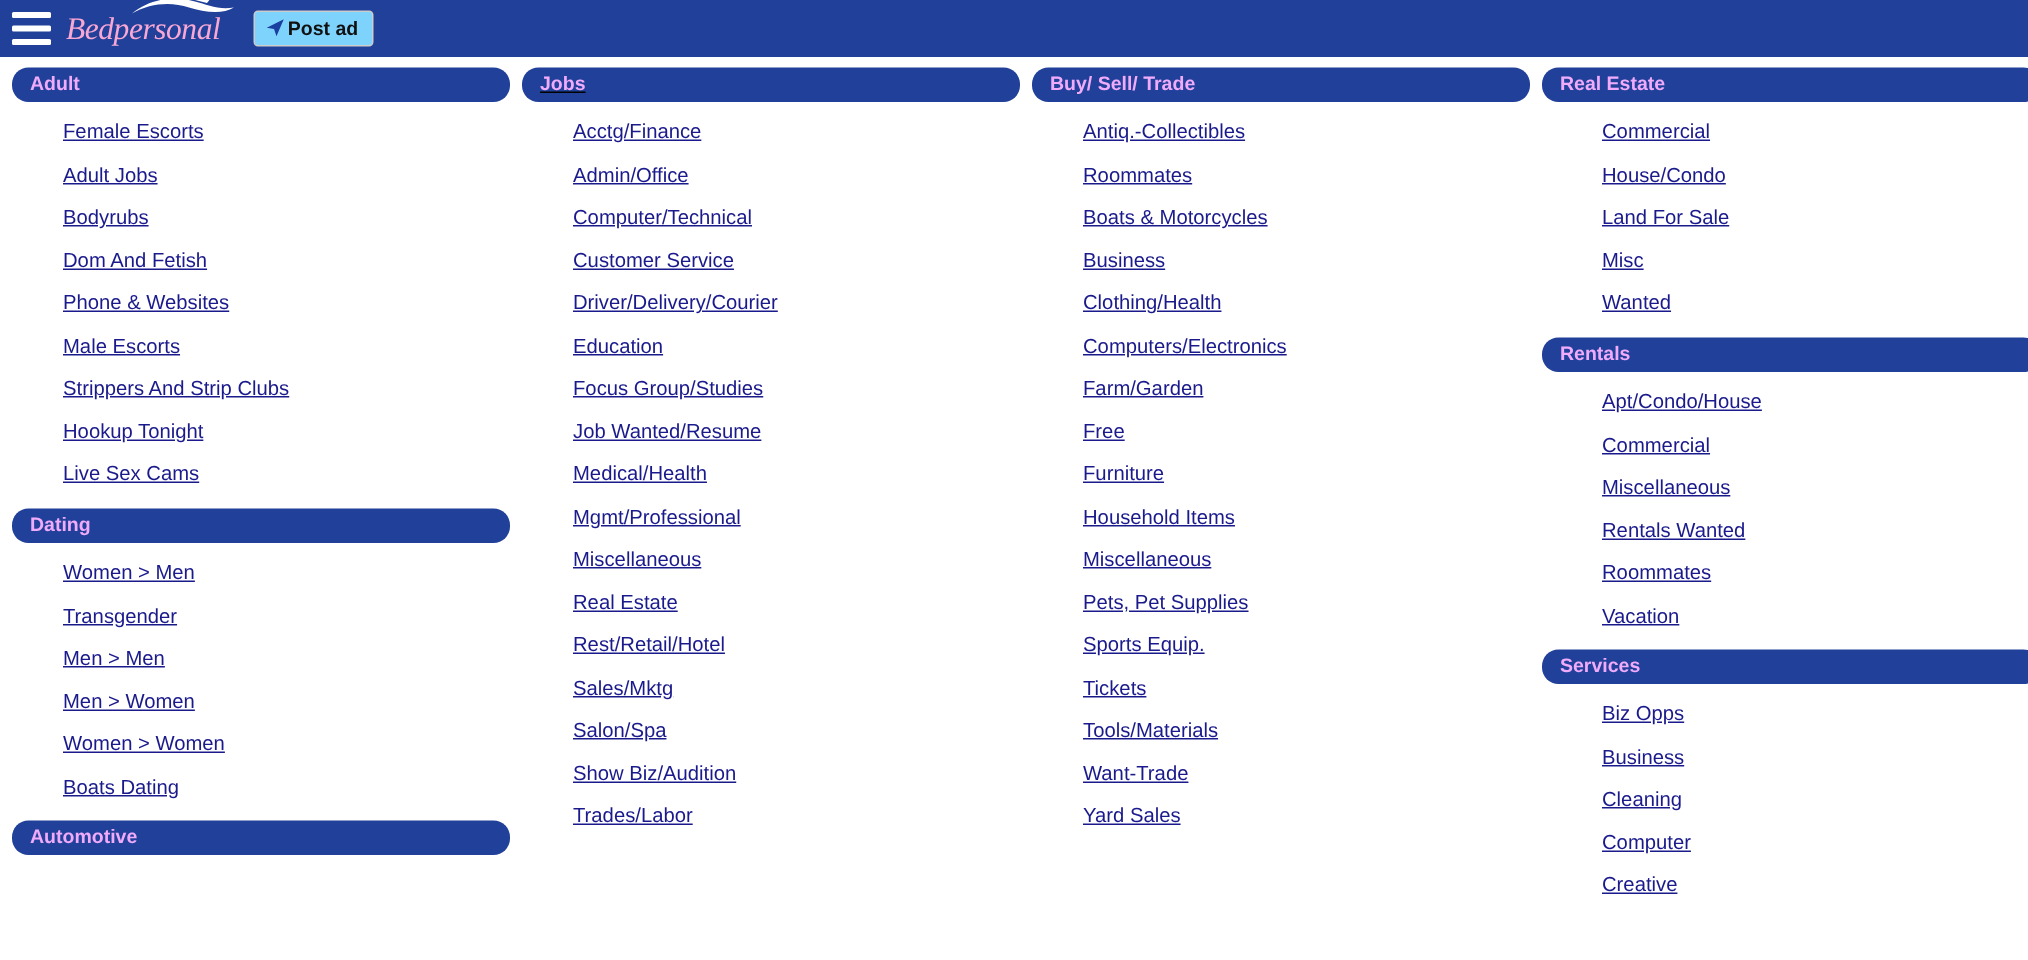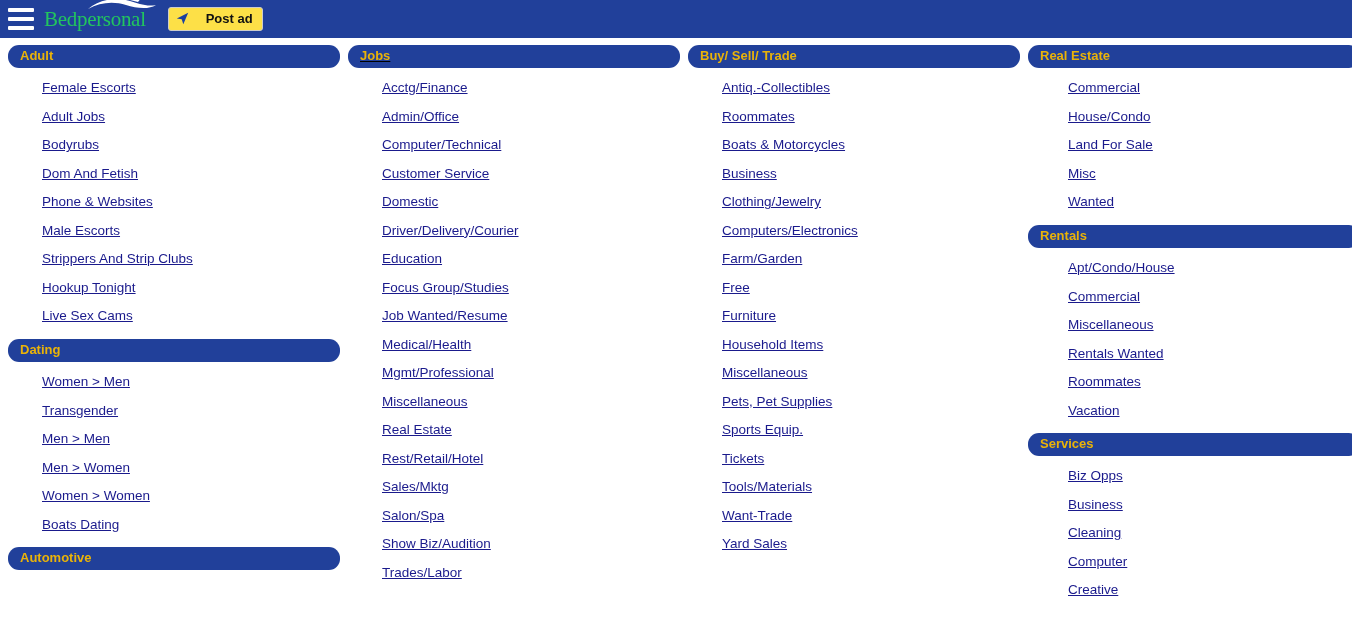--- a/index.html
+++ b/index.html
@@ -33,47 +33,48 @@
     cursor: pointer;
   }
   #menu-icon span {
     display: block;
     height: 4px;
     background: #ffffff;
     border-radius: 1px;
   }
   #brand {
     position: relative;
-    color: #22c55e;
+    color: #f9a8d4;
     font-size: 21px;
+    font-style: italic;
     font-family: "Liberation Serif", serif;
     letter-spacing: -0.3px;
     padding-right: 10px;
     white-space: nowrap;
   }
   #brand-swoosh {
     position: absolute;
     top: -11px;
     left: 42px;
     width: 72px;
     height: 16px;
     pointer-events: none;
   }
   #post-ad-button {
     margin-left: 12px;
-    background: #fde047;
+    background: #7dd3fc;
     color: #111111;
     font-size: 13px;
     font-weight: bold;
     border: 1px solid #cccccc;
     border-radius: 3px;
     padding: 4px 9px 5px 7px;
     display: flex;
     align-items: center;
-    gap: 17px;
+    gap: 2px;
     cursor: pointer;
     line-height: 1;
   }
   #post-ad-button svg { display: block; }
 
   
   #columns {
     display: flex;
     padding: 7px 8px 0 8px;
     gap: 8px;
@@ -83,21 +84,21 @@
   .column {
     flex: 0 0 auto;
   }
   .col-1 { width: 332px; }
   .col-2 { width: 332px; text-decoration: underline; }
   .col-3 { width: 332px; }
   .col-4 { width: 332px; }
 
   .section-header {
     background: #21409a;
-    color: #eab308;
+    color: #f0abfc;
     font-size: 13px;
     font-weight: bold;
     border-radius: 11px;
     padding: 3px 0 4px 12px;
     margin-bottom: 5px;
     line-height: 1.25;
   }
   .section + .section { margin-top: 9px; }
 
   ul.links {
@@ -180,21 +181,20 @@
   </div>
 
   <div class="column col-2">
     <div class="section">
       <div class="section-header">Jobs</div>
       <ul class="links">
         <li><a>Acctg/Finance</a></li>
         <li><a>Admin/Office</a></li>
         <li><a>Computer/Technical</a></li>
         <li><a>Customer Service</a></li>
-        <li><a>Domestic</a></li>
         <li><a>Driver/Delivery/Courier</a></li>
         <li><a>Education</a></li>
         <li><a>Focus Group/Studies</a></li>
         <li><a>Job Wanted/Resume</a></li>
         <li><a>Medical/Health</a></li>
         <li><a>Mgmt/Professional</a></li>
         <li><a>Miscellaneous</a></li>
         <li><a>Real Estate</a></li>
         <li><a>Rest/Retail/Hotel</a></li>
         <li><a>Sales/Mktg</a></li>
@@ -206,21 +206,21 @@
   </div>
 
   <div class="column col-3">
     <div class="section">
       <div class="section-header">Buy/ Sell/ Trade</div>
       <ul class="links">
         <li><a>Antiq.-Collectibles</a></li>
         <li><a>Roommates</a></li>
         <li><a>Boats &amp; Motorcycles</a></li>
         <li><a>Business</a></li>
-        <li><a>Clothing/Jewelry</a></li>
+        <li><a>Clothing/Health</a></li>
         <li><a>Computers/Electronics</a></li>
         <li><a>Farm/Garden</a></li>
         <li><a>Free</a></li>
         <li><a>Furniture</a></li>
         <li><a>Household Items</a></li>
         <li><a>Miscellaneous</a></li>
         <li><a>Pets, Pet Supplies</a></li>
         <li><a>Sports Equip.</a></li>
         <li><a>Tickets</a></li>
         <li><a>Tools/Materials</a></li>

